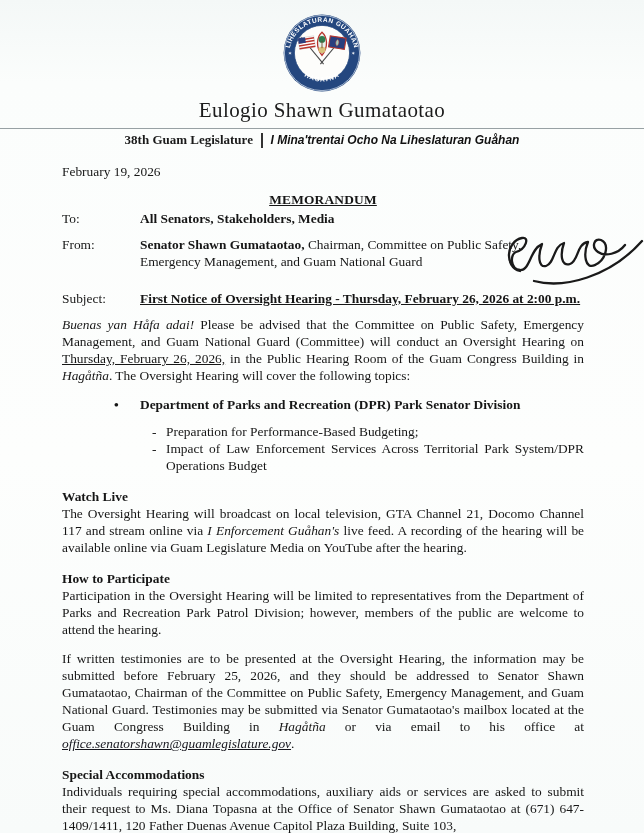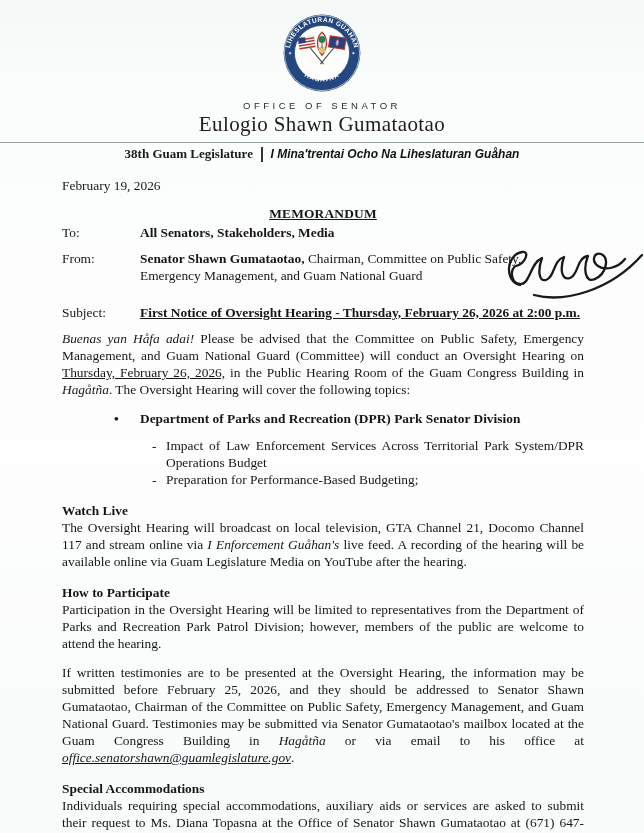--- a/index.html
+++ b/index.html
@@ -138,21 +138,20 @@
       </g>
 
       <g>
         <path d="M50,24 C57,30 58,43 50,53 C42,43 43,30 50,24 Z" fill="#e9f3ec" stroke="#b8332c" stroke-width="1.6"></path>
         <path d="M45.5,44 C48,41.5 52,41.5 54.5,44 L54,48 C51,50.5 49,50.5 46,48 Z" fill="#d8c37a"></path>
         <circle cx="50" cy="33" r="4.2" fill="#2e7d4f"></circle>
         <line x1="50" y1="35" x2="50" y2="44" stroke="#6b4a2a" stroke-width="1.1"></line>
       </g>
     </svg>
 
-    <div class="office-line">OFFICE OF SENATOR</div>
     <div class="senator-name">Eulogio Shawn Gumataotao</div>
     <hr class="header-rule">
     <div class="legislature-bar">
       <span class="leg-en">38th Guam Legislature</span>
       <span class="leg-divider"></span>
       <span class="leg-ch">I Mina'trentai Ocho Na Liheslaturan Guåhan</span>
     </div>
   </div>
 
   <div class="content">
@@ -180,22 +179,22 @@
 
     <div class="memo-row subject">
       <span class="memo-label">Subject:</span>
       <span class="memo-value subject-value">First Notice of Oversight Hearing - Thursday, February 26, 2026 at 2:00 p.m.</span>
     </div>
 
     <p class="body-par"><span class="italic">Buenas yan Håfa adai!</span><span> Please be advised that the Committee on Public Safety, Emergency Management, and Guam National Guard (Committee) will conduct an Oversight Hearing on </span><span class="bold-underline">Thursday, February 26, 2026,</span><span> in the Public Hearing Room of the Guam Congress Building in </span><span class="italic">Hagåtña</span><span>. The Oversight Hearing will cover the following topics:</span></p>
 
     <div class="topics-block">
       <div class="topic-main">Department of Parks and Recreation (DPR) Park Senator Division</div>
+      <div class="topic-sub">Preparation for Performance-Based Budgeting;</div>
       <div class="topic-sub">Impact of Law Enforcement Services Across Territorial Park System/DPR Operations Budget</div>
-      <div class="topic-sub">Preparation for Performance-Based Budgeting;</div>
     </div>
 
     <div class="section-heading">Watch Live</div>
     <p class="body-par"><span>The Oversight Hearing will broadcast on local television, GTA Channel 21, Docomo Channel 117 and stream online via </span><span class="italic">I Enforcement Guåhan's</span><span> live feed. A recording of the hearing will be available online via Guam Legislature Media on YouTube after the hearing.</span></p>
 
     <div class="section-heading">How to Participate</div>
     <p class="body-par">Participation in the Oversight Hearing will be limited to representatives from the Department of Parks and Recreation Park Patrol Division; however, members of the public are welcome to attend the hearing.</p>
 
     <p class="body-par"><span>If written testimonies are to be presented at the Oversight Hearing, the information may be submitted before February 25, 2026, and they should be addressed to Senator Shawn Gumataotao, Chairman of the Committee on Public Safety, Emergency Management, and Guam National Guard. Testimonies may be submitted via Senator Gumataotao's mailbox located at the Guam Congress Building in </span><span class="italic">Hagåtña</span><span> or via email to his office at </span><span class="doc-link">office.senatorshawn@guamlegislature.gov</span><span>.</span></p>
 

